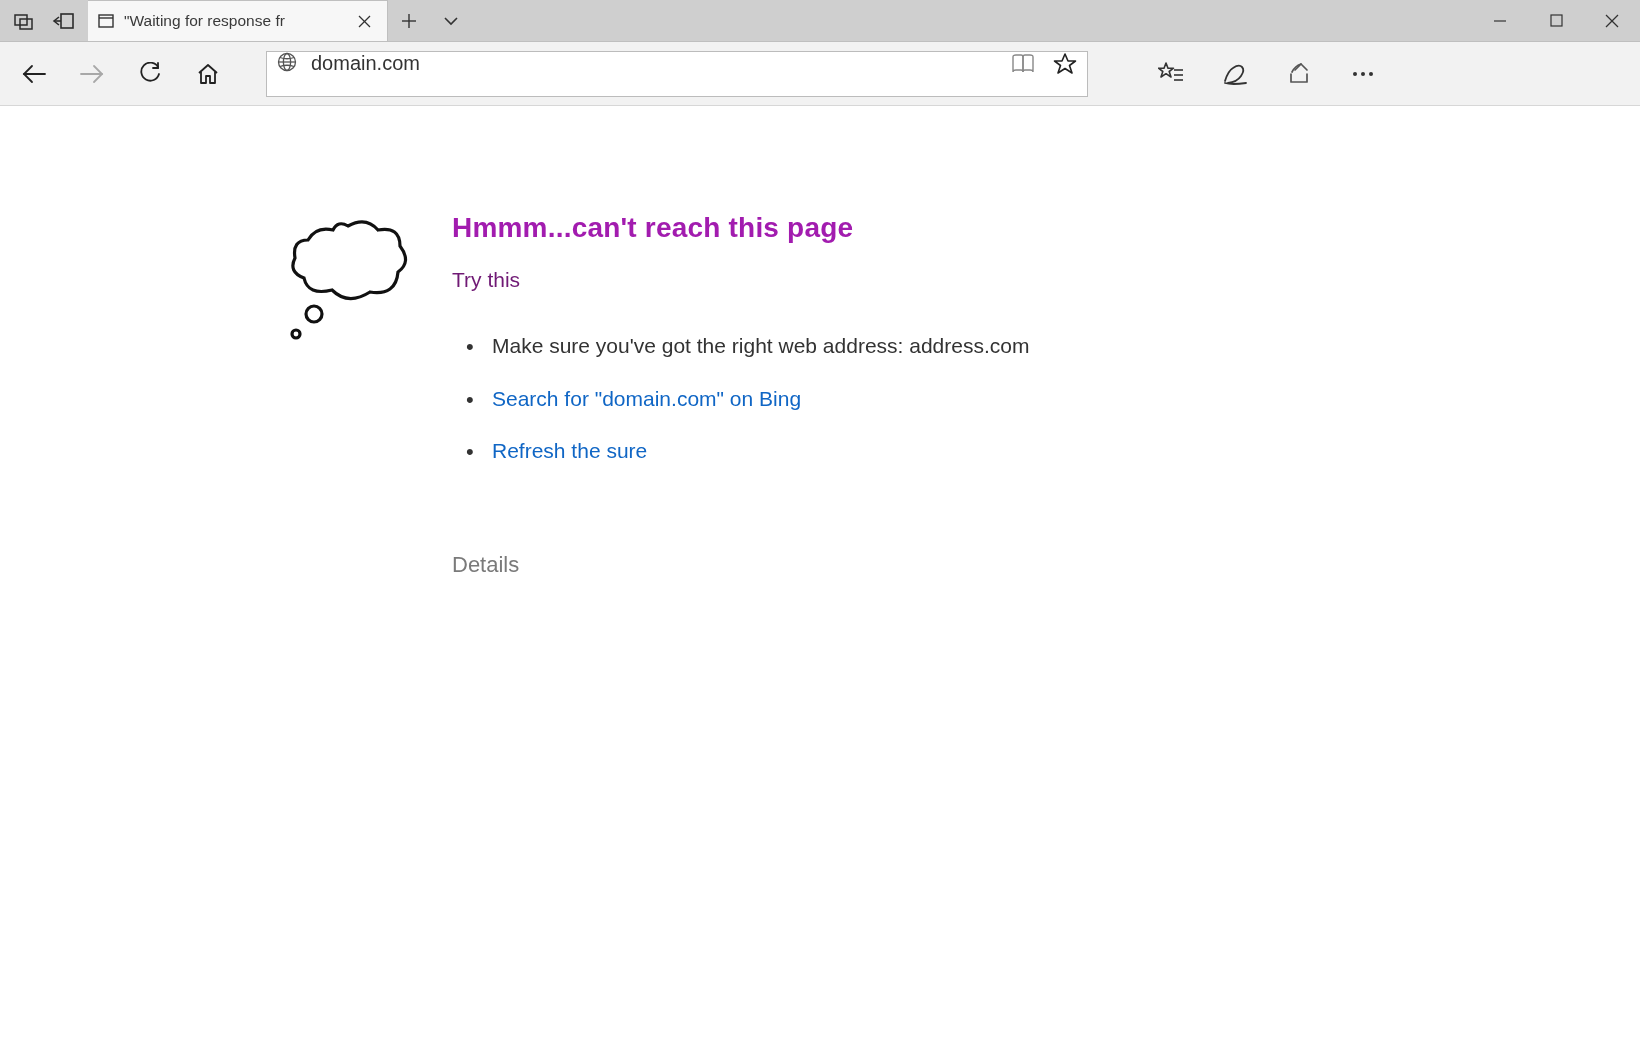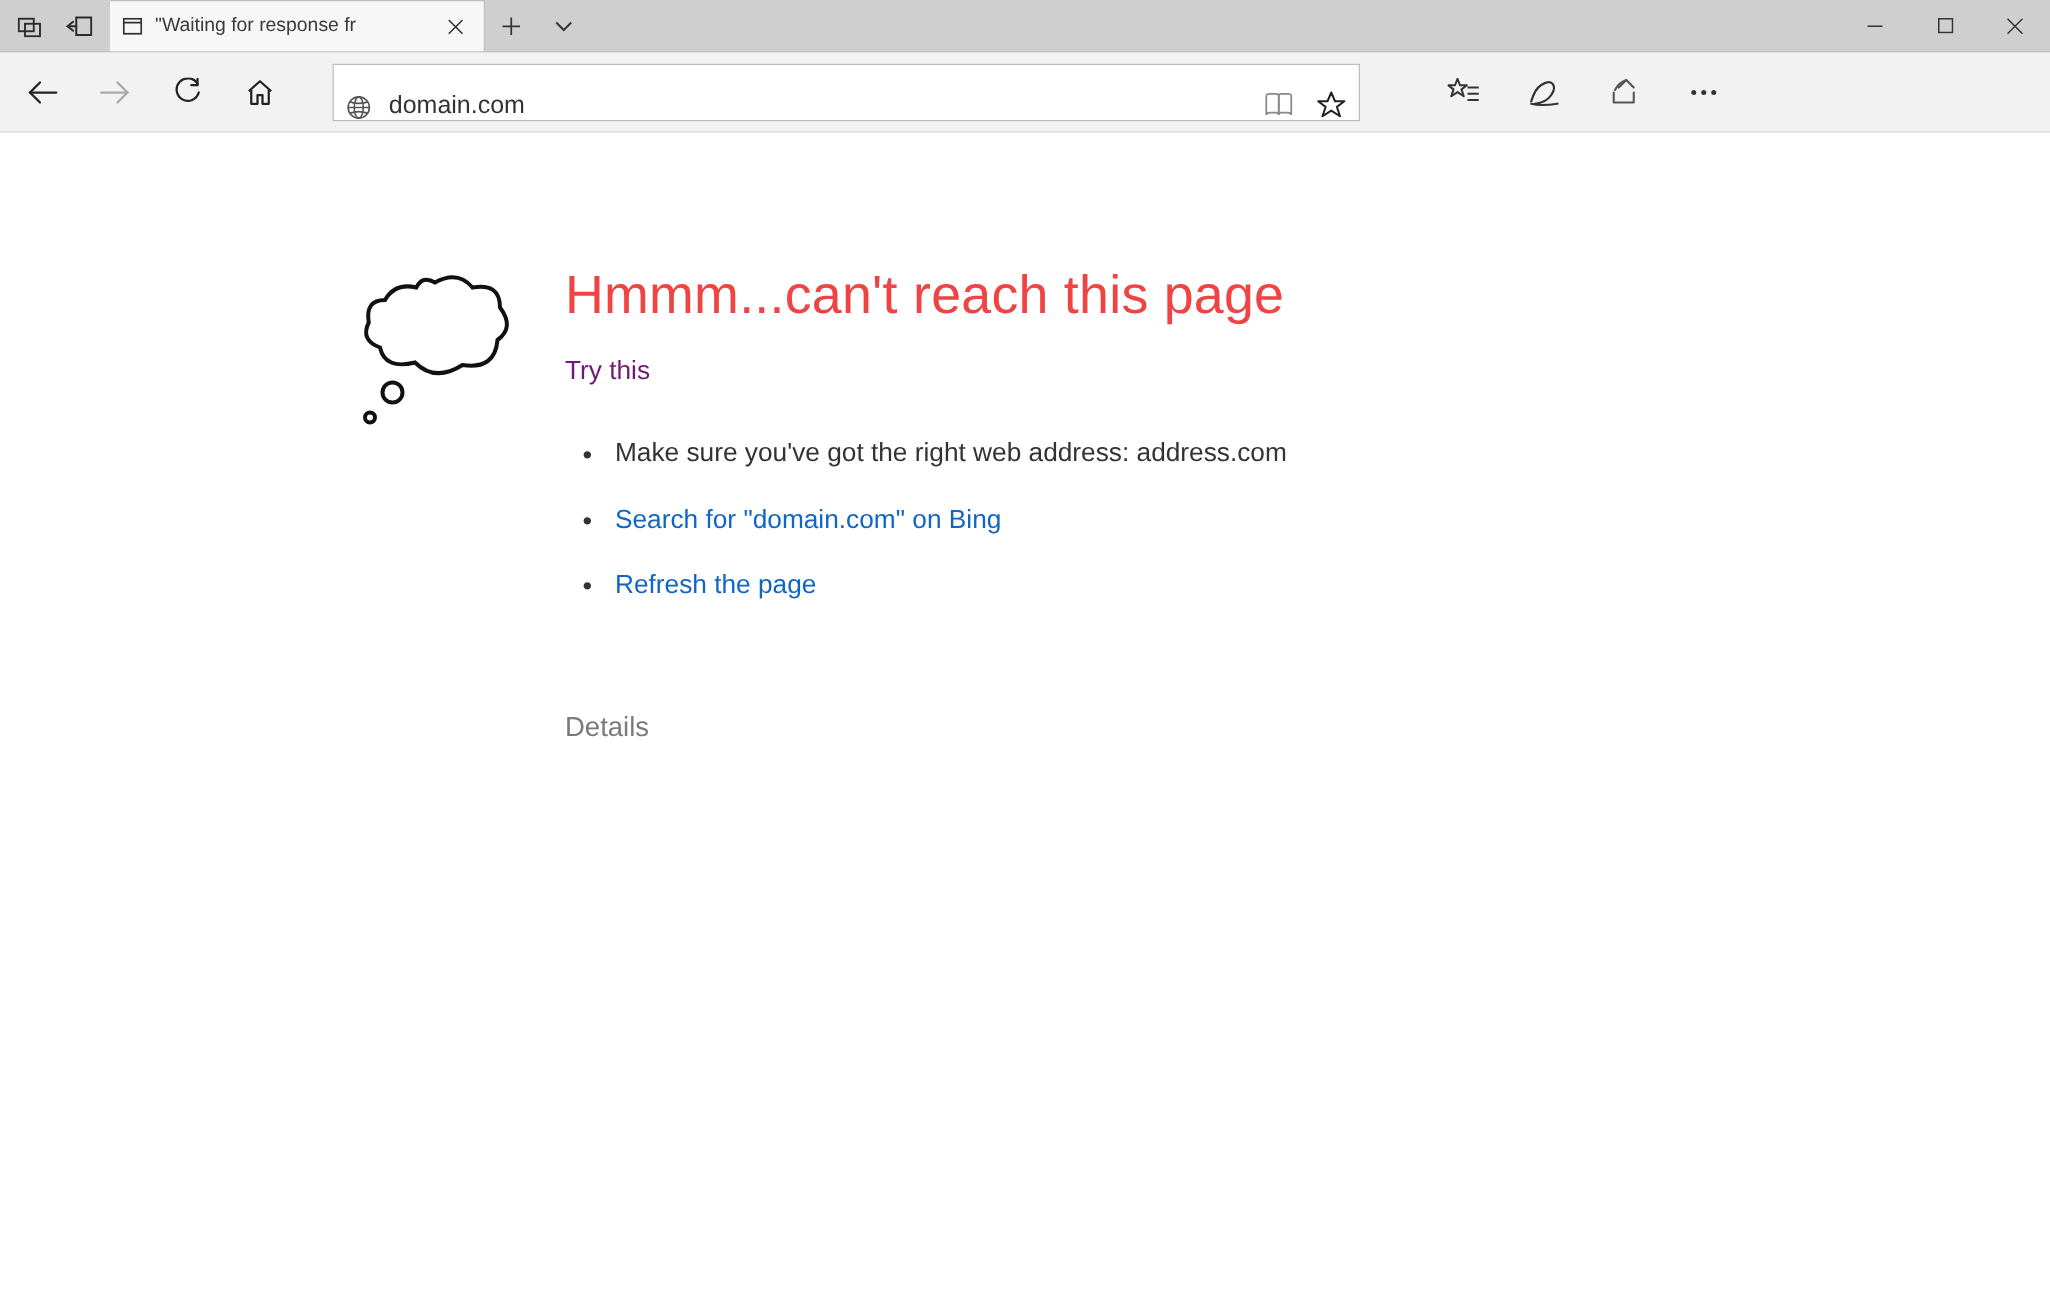--- a/index.html
+++ b/index.html
@@ -76,21 +76,21 @@
     .nav-btns { display: flex; align-items: center; gap: 26px; padding: 0 8px 0 8px; }
     .nav-btns .nb { width: 32px; height: 32px; display:flex; align-items:center; justify-content:center; cursor:pointer; }
     .nav-btns .disabled { opacity: 0.35; cursor: default; }
     .omnibox {
       flex: 1 1 auto;
       margin: 0 28px 0 34px;
       height: 46px;
       background: #fff;
       border: 1px solid #bcbcbc;
       display: flex;
-      align-items: flex-end;
+      align-items: flex-start;
       padding: 0 10px;
       max-width: 822px;
     }
     .omnibox .globe { margin-right: 14px; flex:0 0 auto; }
     .omnibox input {
       border: none; outline: none;
       font-size: 20px;
       color: #333;
       flex: 1 1 auto;
       background: transparent;
@@ -104,24 +104,24 @@
       padding: 106px 0 0 278px;
       color: #222;
     }
     .thought {
       width: 150px;
       margin-right: 24px;
       padding-top: 2px;
     }
     .err-col { max-width: 640px; }
     .err-col h1 {
-      font-weight: 400;
-      font-size: 43px;
+      font-weight: 700;
+      font-size: 28px;
       letter-spacing: 0.2px;
-      color: #ef4444;
+      color: #a21caf;
       margin-bottom: 24px;
     }
     .err-col .subline {
       font-size: 21px;
       color: #701a75;
       margin-bottom: 38px;
     }
     .err-col ul {
       list-style: none;
       padding-left: 20px;
@@ -332,18 +332,18 @@
   </div>
   <div class="err-col">
     <h1>Hmmm...can't reach this page</h1>
     <div class="subline">Try this</div>
     <ul>
       <li>Make sure you've got the right web address: address.com</li>
       <li>
         <a href="#">Search for "domain.com" on Bing</a>
       </li>
       <li>
-        <a href="#">Refresh the page</a>
+        <a href="#">Refresh the sure</a>
       </li>
     </ul>
     <div class="details">Details</div>
   </div>
 </div>
 
 </body></html>

